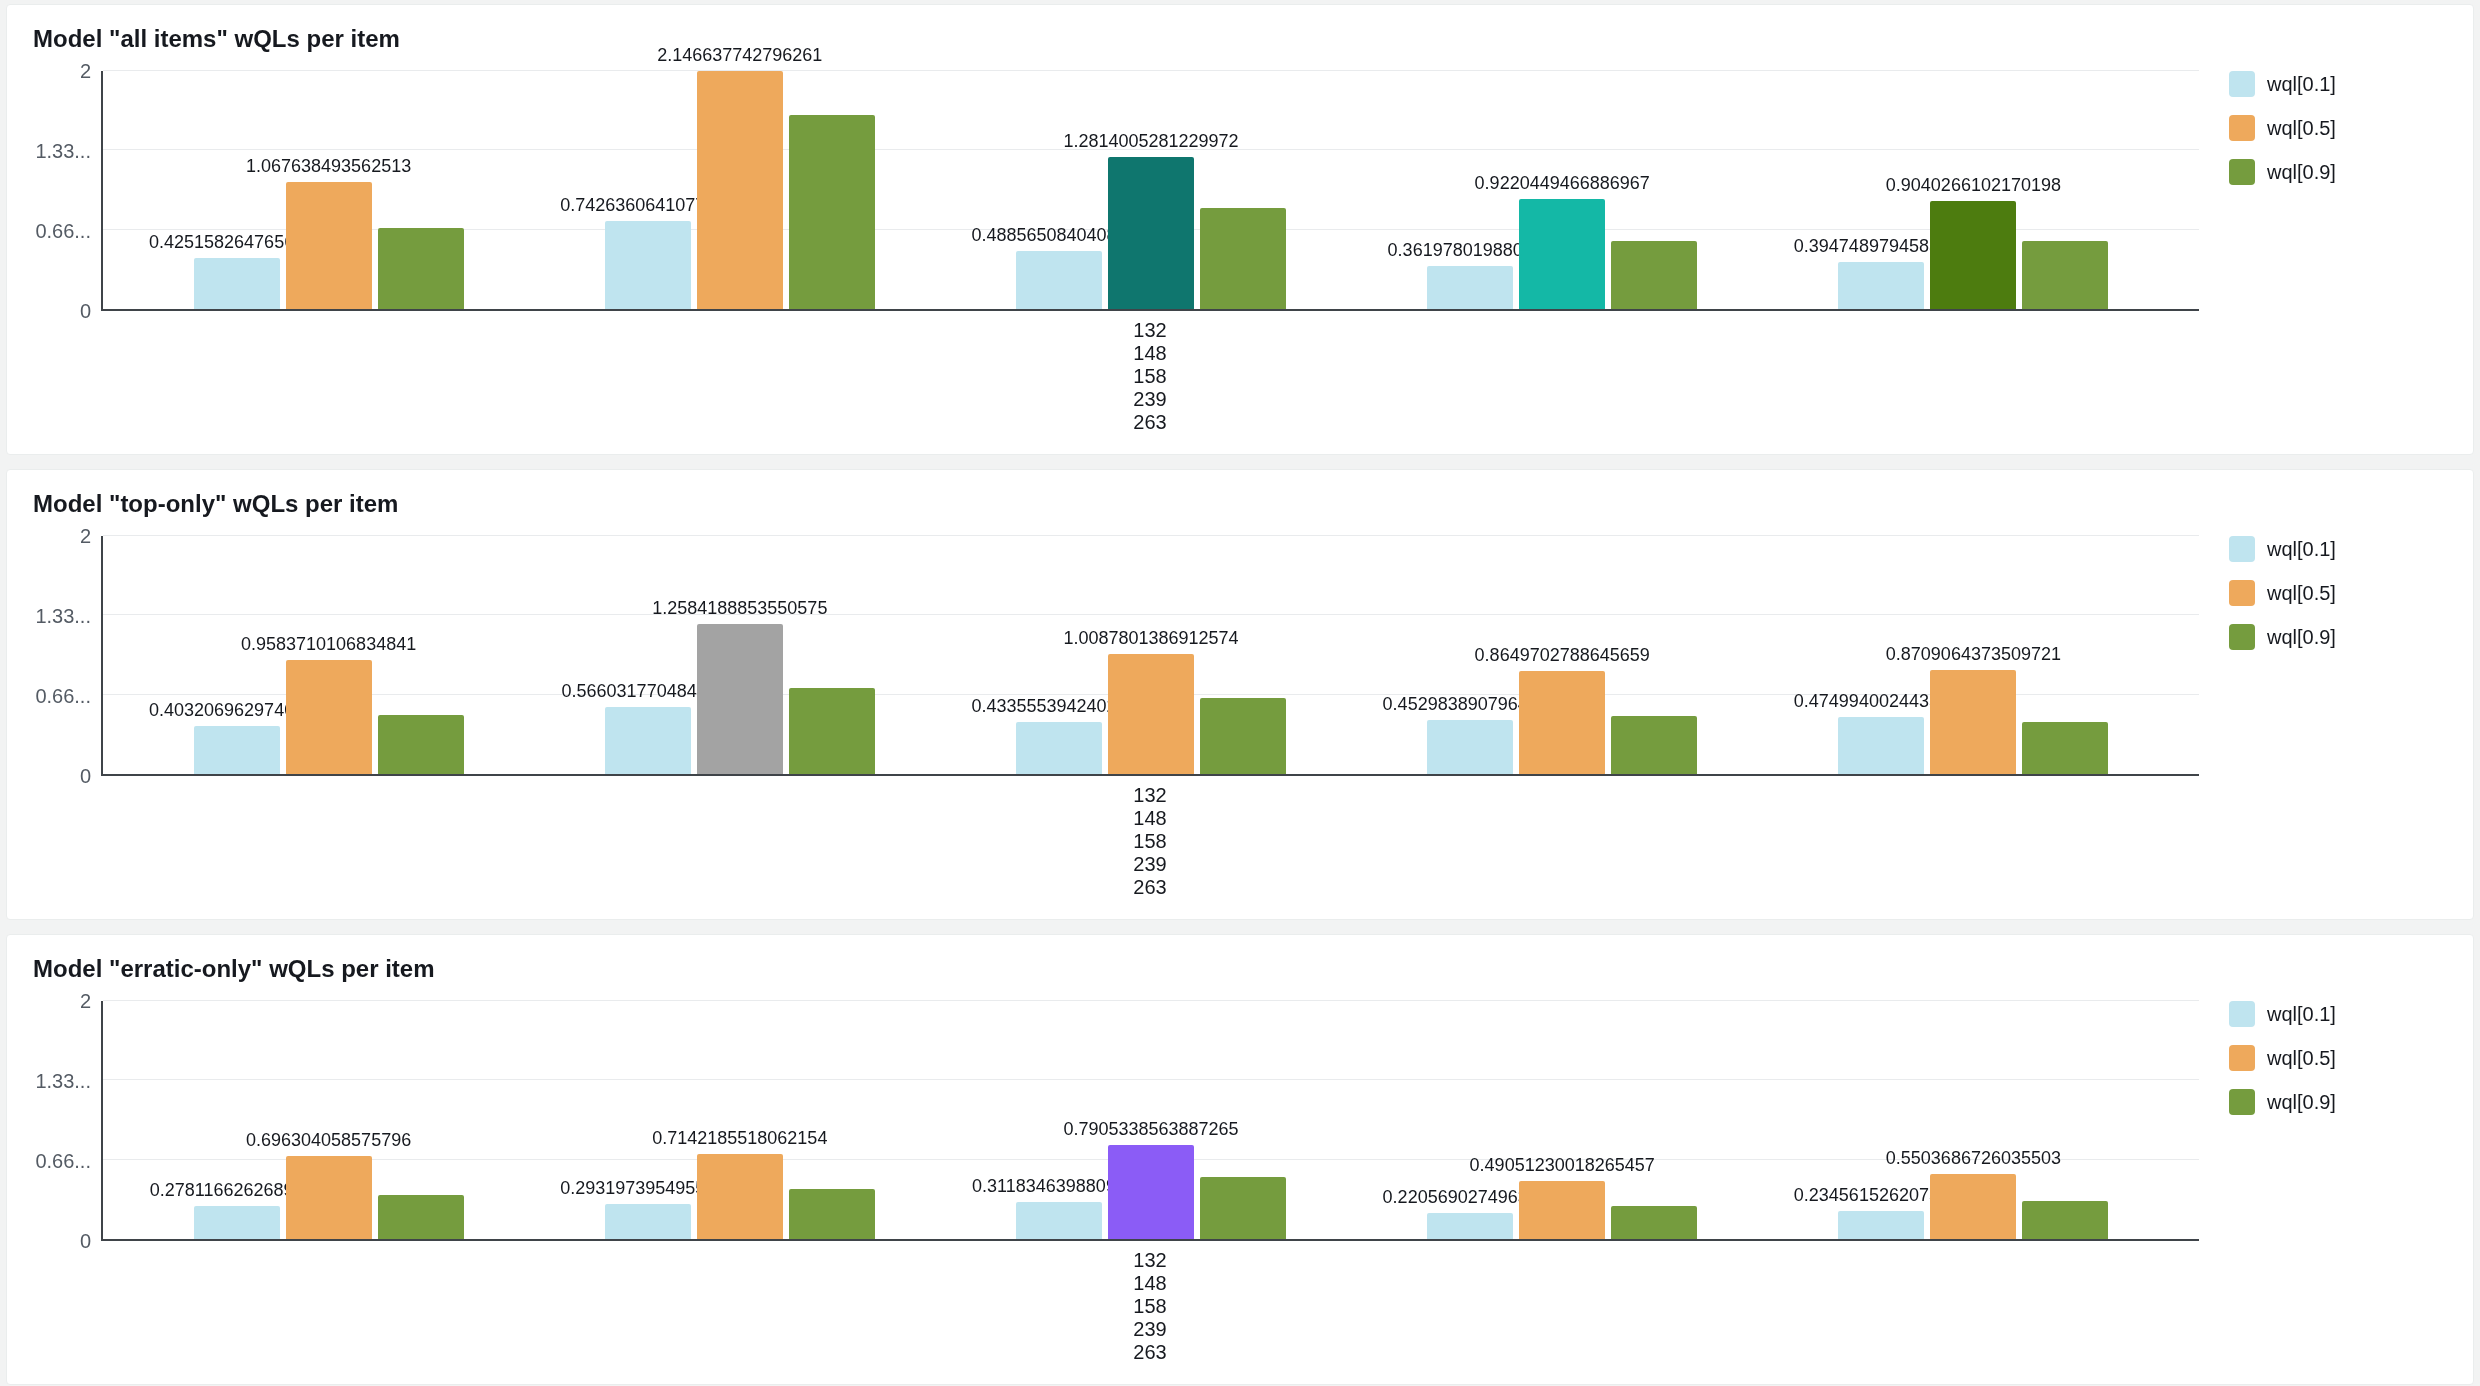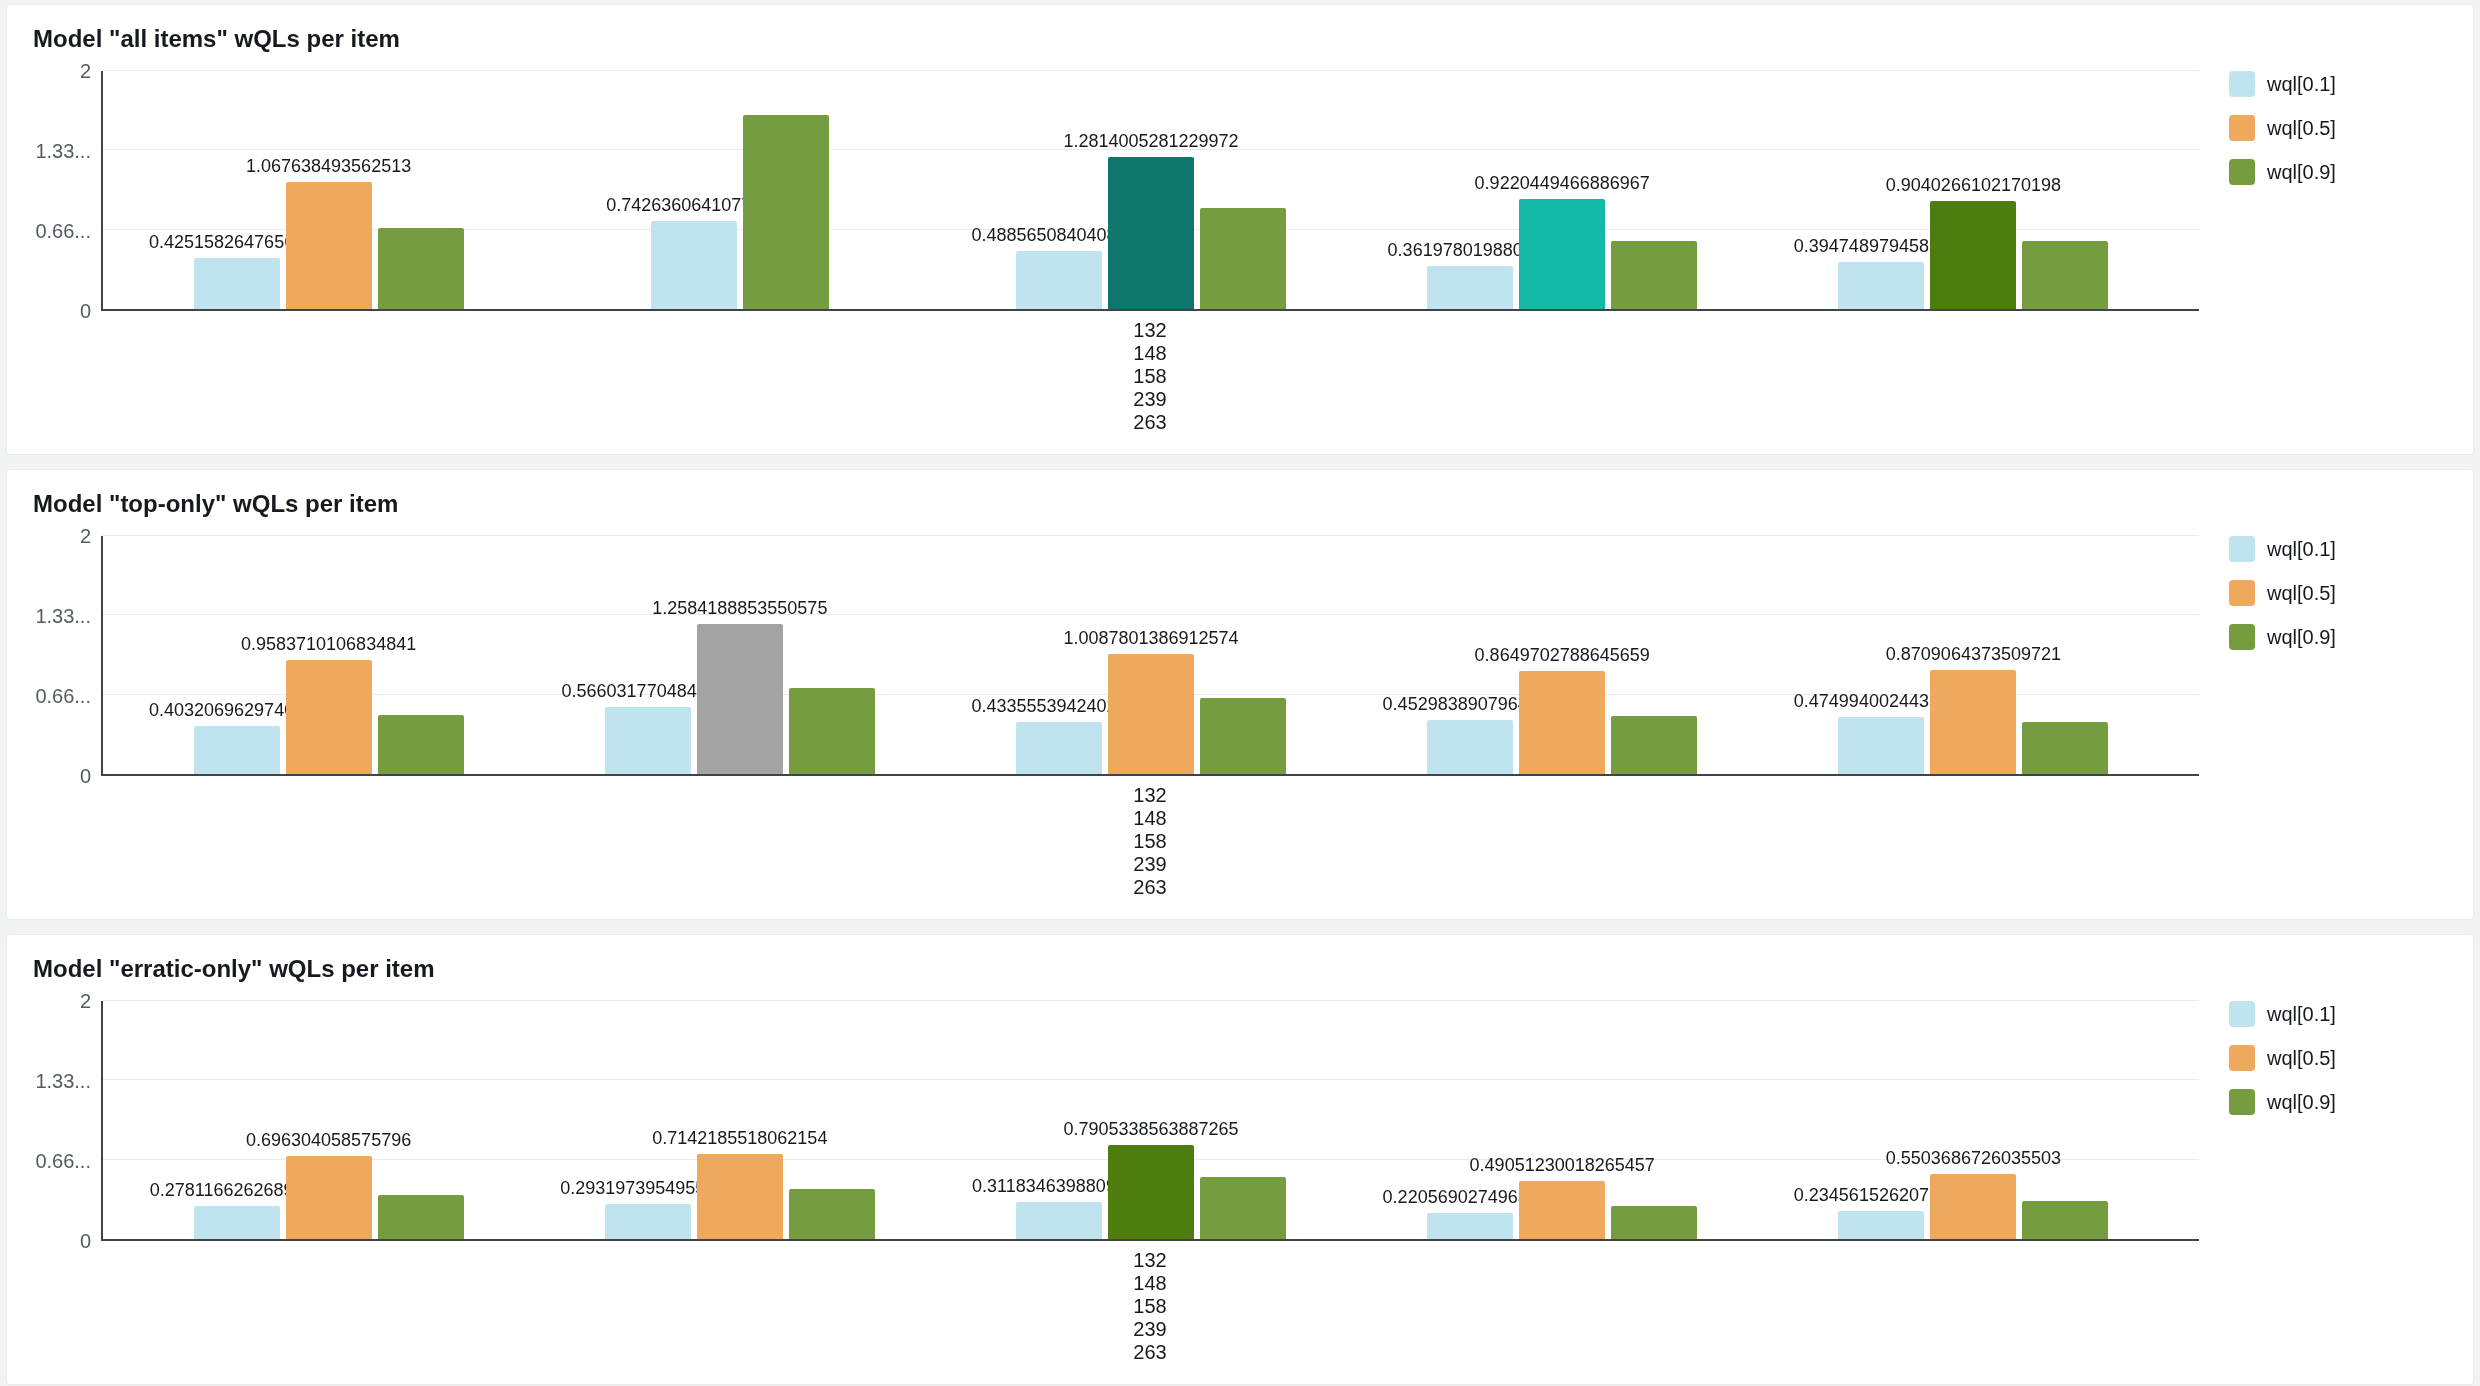--- a/index.html
+++ b/index.html
@@ -150,20 +150,23 @@
                 </div>
                 <div class="bar" style="height:53.38192467812565%; background:#eea95c">
                   <div class="bar-label">1.067638493562513</div>
                 </div>
                 <div class="bar" style="height:34%; background:#759c3e"></div>
               </div>
               <div class="group">
                 <div class="bar" style="height:37.13180320538576%; background:#bfe4ef">
                   <div class="bar-label">0.7426360641077152</div>
                 </div>
+                <div class="bar" style="height:100%; background:#eea95c">
+                  <div class="bar-label">2.146637742796261</div>
+                </div>
                 <div class="bar" style="height:81.5%; background:#759c3e"></div>
               </div>
               <div class="group">
                 <div class="bar" style="height:24.42825420204422%; background:#bfe4ef">
                   <div class="bar-label">0.4885650840408844</div>
                 </div>
                 <div class="bar" style="height:64.07002640614986%; background:#0f766e">
                   <div class="bar-label">1.2814005281229972</div>
                 </div>
                 <div class="bar" style="height:42.5%; background:#759c3e"></div>
@@ -328,21 +331,21 @@
                 </div>
                 <div class="bar" style="height:35.71092759031077%; background:#eea95c">
                   <div class="bar-label">0.7142185518062154</div>
                 </div>
                 <div class="bar" style="height:21%; background:#759c3e"></div>
               </div>
               <div class="group">
                 <div class="bar" style="height:15.59173199404707%; background:#bfe4ef">
                   <div class="bar-label">0.3118346398809414</div>
                 </div>
-                <div class="bar" style="height:39.52669281943633%; background:#4d7c0f">
+                <div class="bar" style="height:39.52669281943633%; background:#8b5cf6">
                   <div class="bar-label">0.7905338563887265</div>
                 </div>
                 <div class="bar" style="height:26%; background:#759c3e"></div>
               </div>
               <div class="group">
                 <div class="bar" style="height:11.028451374815974%; background:#bfe4ef">
                   <div class="bar-label">0.2205690274963195</div>
                 </div>
                 <div class="bar" style="height:24.52561500913273%; background:#eea95c">
                   <div class="bar-label">0.49051230018265457</div>

